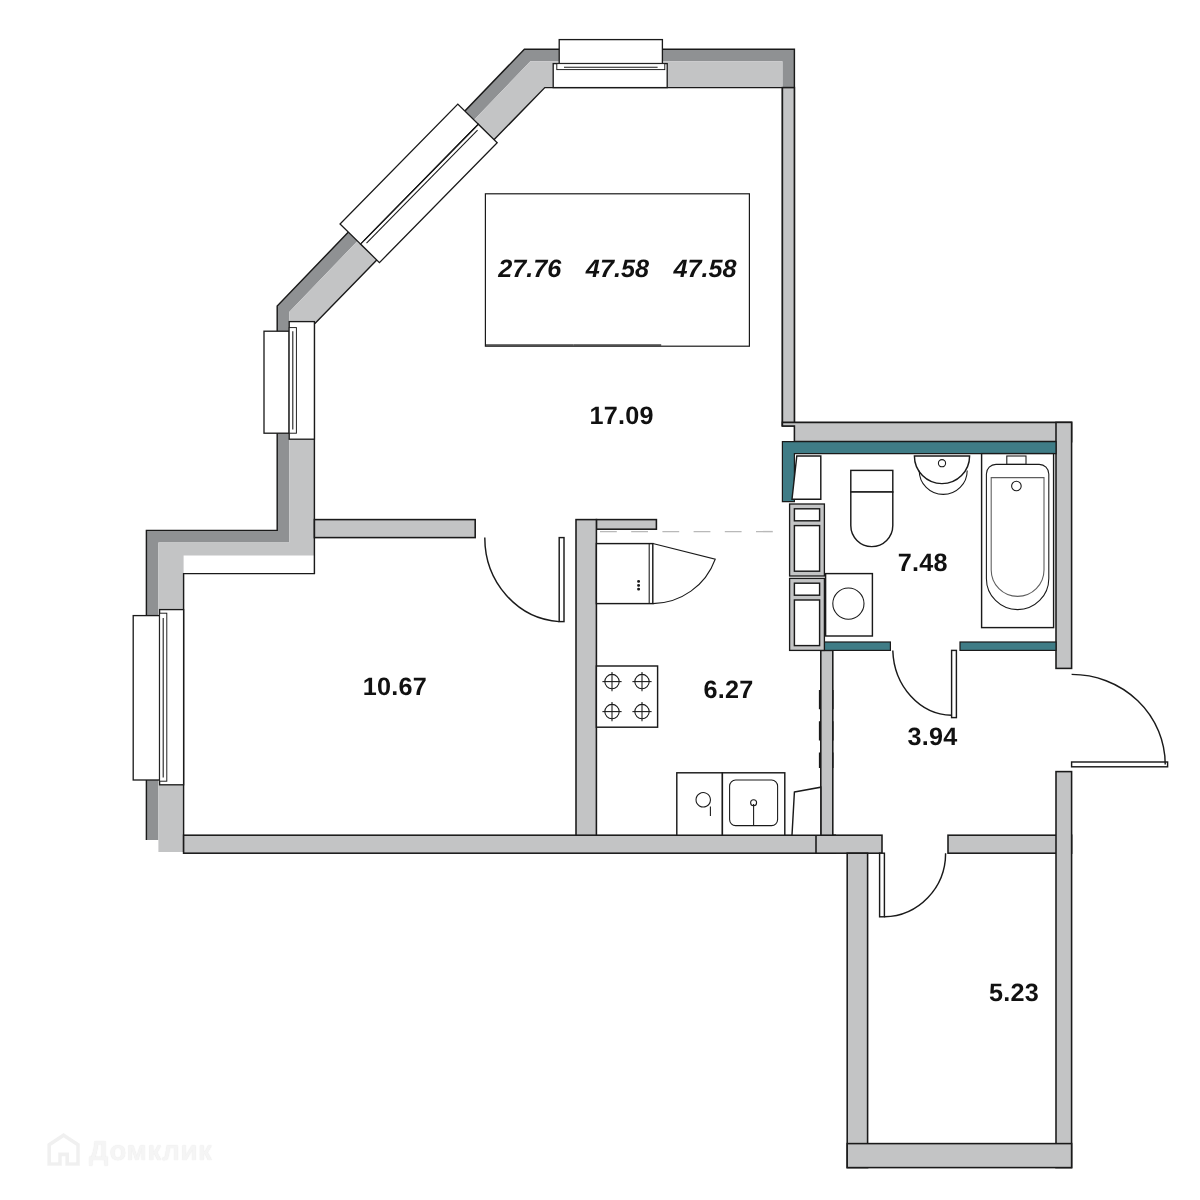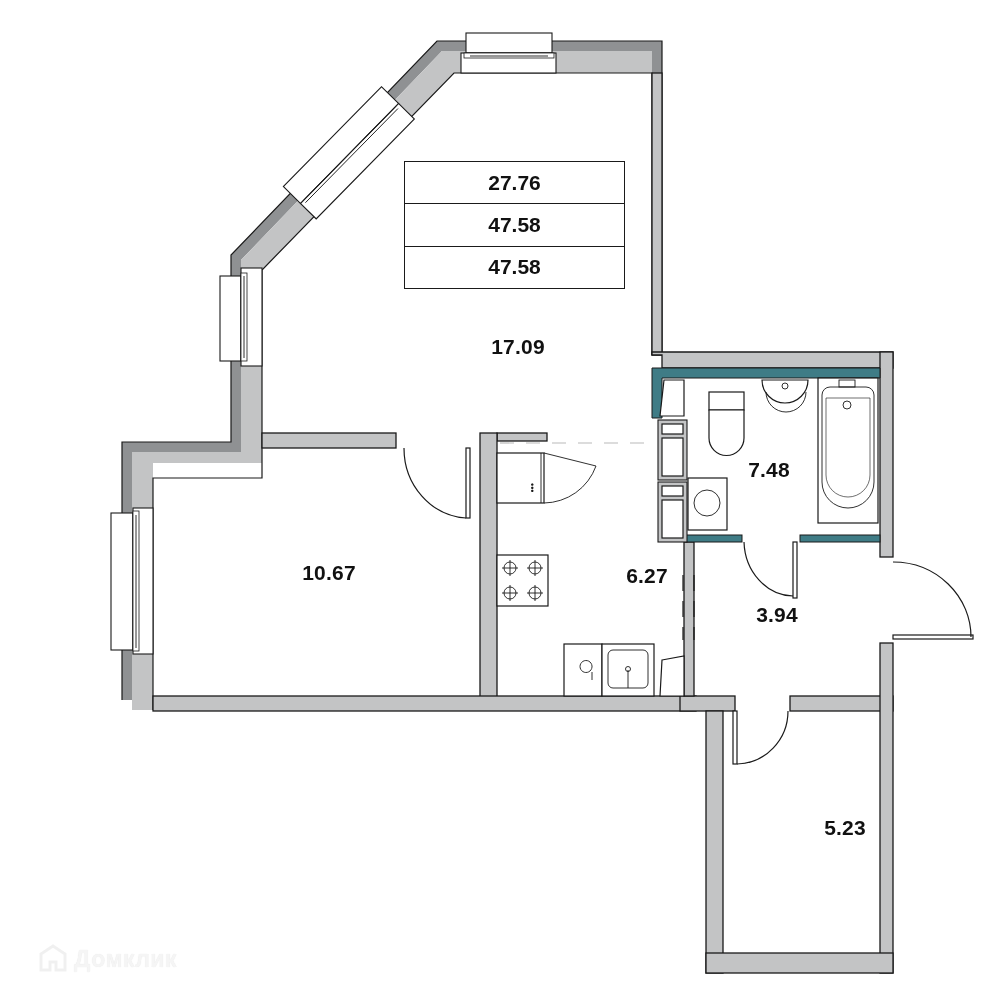--- a/index.html
+++ b/index.html
@@ -20,21 +20,21 @@
 
     .area-label { position: absolute; font-weight: bold; font-size: 21px; color: #111;
                   transform: translate(-50%, -50%); white-space: nowrap; letter-spacing: 0.2px; }
 
     .info-box { position: absolute; left: 404px; top: 161px; width: 221px; height: 128px;
                 border: 1.3px solid #1a1a1a; background: #ffffff; display: flex; box-sizing: border-box; }
     .info-left { width: 137px; border-right: 1.3px solid #1a1a1a; display: flex; flex-direction: column;
                  align-items: center; justify-content: center; }
     .info-type { font-weight: bold; font-size: 40px; line-height: 44px; color: #111; }
     .info-number { font-weight: bold; font-size: 40px; line-height: 46px; color: #111; white-space: nowrap; }
-    .info-right { flex: 1; display: flex; flex-direction: column; }
+    .info-right { flex: 1; display: flex; flex-direction: row; font-style: italic; }
     .info-cell { flex: 1; display: flex; align-items: center; justify-content: center;
                  font-weight: bold; font-size: 21px; color: #111; border-bottom: 1.3px solid #1a1a1a; }
     .info-cell:last-child { border-bottom: none; }
 
     .watermark { position: absolute; left: 38px; top: 944px; display: flex; align-items: center; gap: 6px;
                  opacity: 0.9; }
     .watermark-text { font-size: 23px; font-weight: bold; color: #f4f4f4;
                       text-shadow: 0 0 1px #e2e2e2; letter-spacing: 0.5px; }
   </style>
 </head>
@@ -206,21 +206,21 @@
 <div class="info-box">
   <div class="info-right">
     <div class="info-cell">27.76</div>
     <div class="info-cell">47.58</div>
     <div class="info-cell">47.58</div>
   </div>
 </div>
 
 <div class="area-label" style="left:495px; top:347px;margin-left:23px;">17.09</div>
 <div class="area-label" style="left:329px; top:573px;">10.67</div>
-<div class="area-label" style="left:607px; top:576px;margin-left:40px;">6.27</div>
+<div class="area-label" style="left:607px; top:576px;">6.27</div>
 <div class="area-label" style="left:769px; top:470px;">7.48</div>
 <div class="area-label" style="left:777px; top:615px;">3.94</div>
 <div class="area-label" style="left:801px; top:828px;margin-left:44px;">5.23</div>
 
 <div class="watermark">
   <svg width="30" height="30" viewBox="0 0 30 30">
     <path d="M 15 2 L 27 10 L 27 26 L 18 26 L 18 18 L 12 18 L 12 26 L 3 26 L 3 10 Z" fill="none" stroke="#efefef" stroke-width="3"></path>
   </svg>
   <span class="watermark-text">Домклик</span>
 </div>

